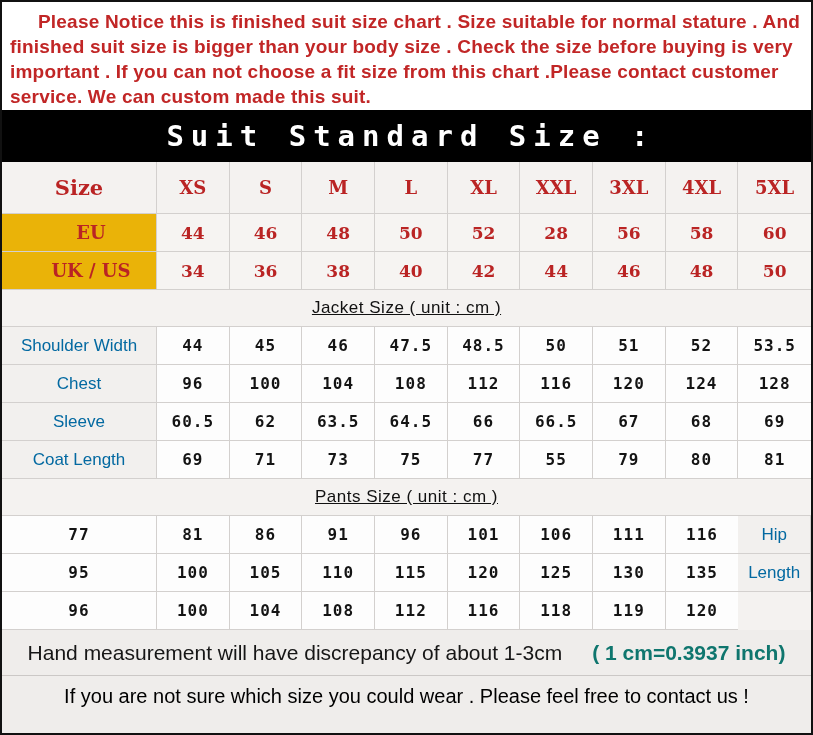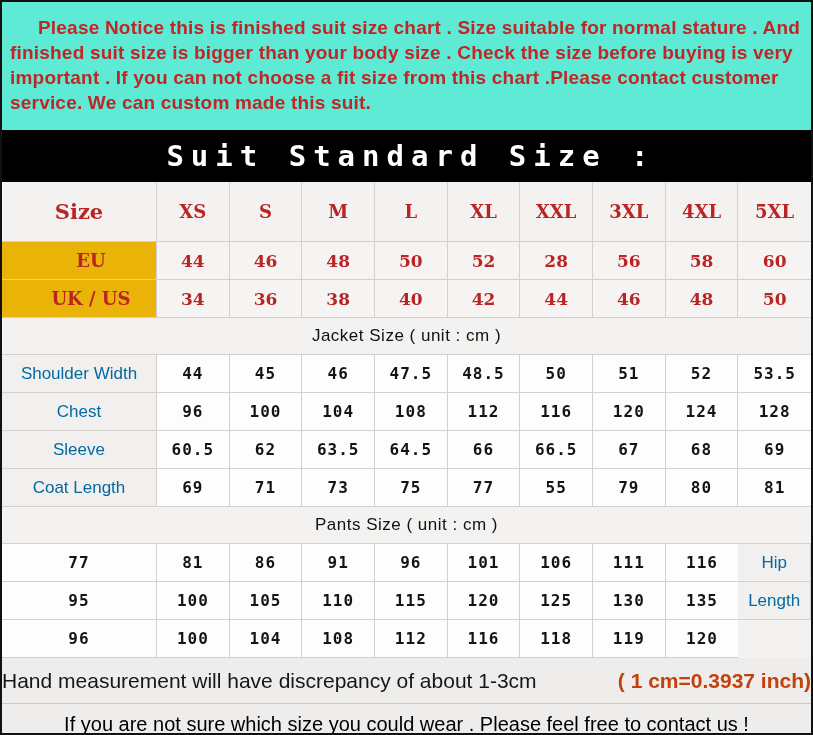--- a/index.html
+++ b/index.html
@@ -9,29 +9,29 @@
     width: 813px;
     height: 735px;
     border: 2px solid #111111;
     background: #efedeb;
     font-family: "Liberation Sans", sans-serif;
     overflow: hidden;
   }
 
   
   .notice {
-    height: 128px;
-    padding: 13px 9px 0 8px;
+    height: 108px;
+    padding: 7px 9px 0 8px;
     color: #c12626;
     font-size: 19px;
     font-weight: 600;
     line-height: 1.32;
     letter-spacing: 0.2px;
     text-indent: 28px;
-    background: #5eead4;
+    background: #ffffff;
   }
 
   
   .banner {
     height: 52px;
     background: #000000;
     display: flex;
     align-items: center;
     justify-content: center;
     padding-left: 9px;
@@ -55,21 +55,21 @@
     display: flex;
     align-items: center;
     justify-content: center;
     border-right: 1px solid #d3d0ce;
     border-bottom: 1px solid #d3d0ce;
     overflow: hidden;
     white-space: nowrap;
   }
   .cell.last { border-right: none; }
 
-  .h-head { height: 60px; }
+  .h-head { height: 52px; }
   .h-row  { height: 38px; }
   .h-sec  { height: 37px; }
 
   .red-serif {
     color: #ba2424;
     font-family: "DejaVu Serif", serif;
     font-weight: bold;
   }
   .size-label   { font-size: 21px; }
   .size-head    { font-size: 18px; }
@@ -91,35 +91,36 @@
     letter-spacing: 1px;
   }
   .section-header {
     grid-column: 1 / -1;
     border-right: none;
     background: #f4f2f0;
     color: #111111;
     font-size: 17px;
     font-family: "Liberation Sans", sans-serif;
     letter-spacing: 0.5px;
+    text-decoration: underline;
   }
   .hdr-bg { background: #f4f2f0; }
 
   
   .note1 {
     height: 46px;
     display: flex;
     align-items: center;
-    justify-content: space-between;
+    justify-content: center;
     gap: 30px;
     background: #efedeb;
     border-bottom: 1px solid #cbc8c6;
   }
   .note1-black { color: #161616; font-size: 21px; }
-  .note1-red   { color: #c2410c; font-size: 21px; font-weight: 600; }
+  .note1-red   { color: #0f766e; font-size: 21px; font-weight: 600; }
   .note2 {
     height: 40px;
     display: flex;
     align-items: center;
     justify-content: center;
     background: #efedeb;
     color: #000000;
     font-size: 20px;
   }
 </style>

